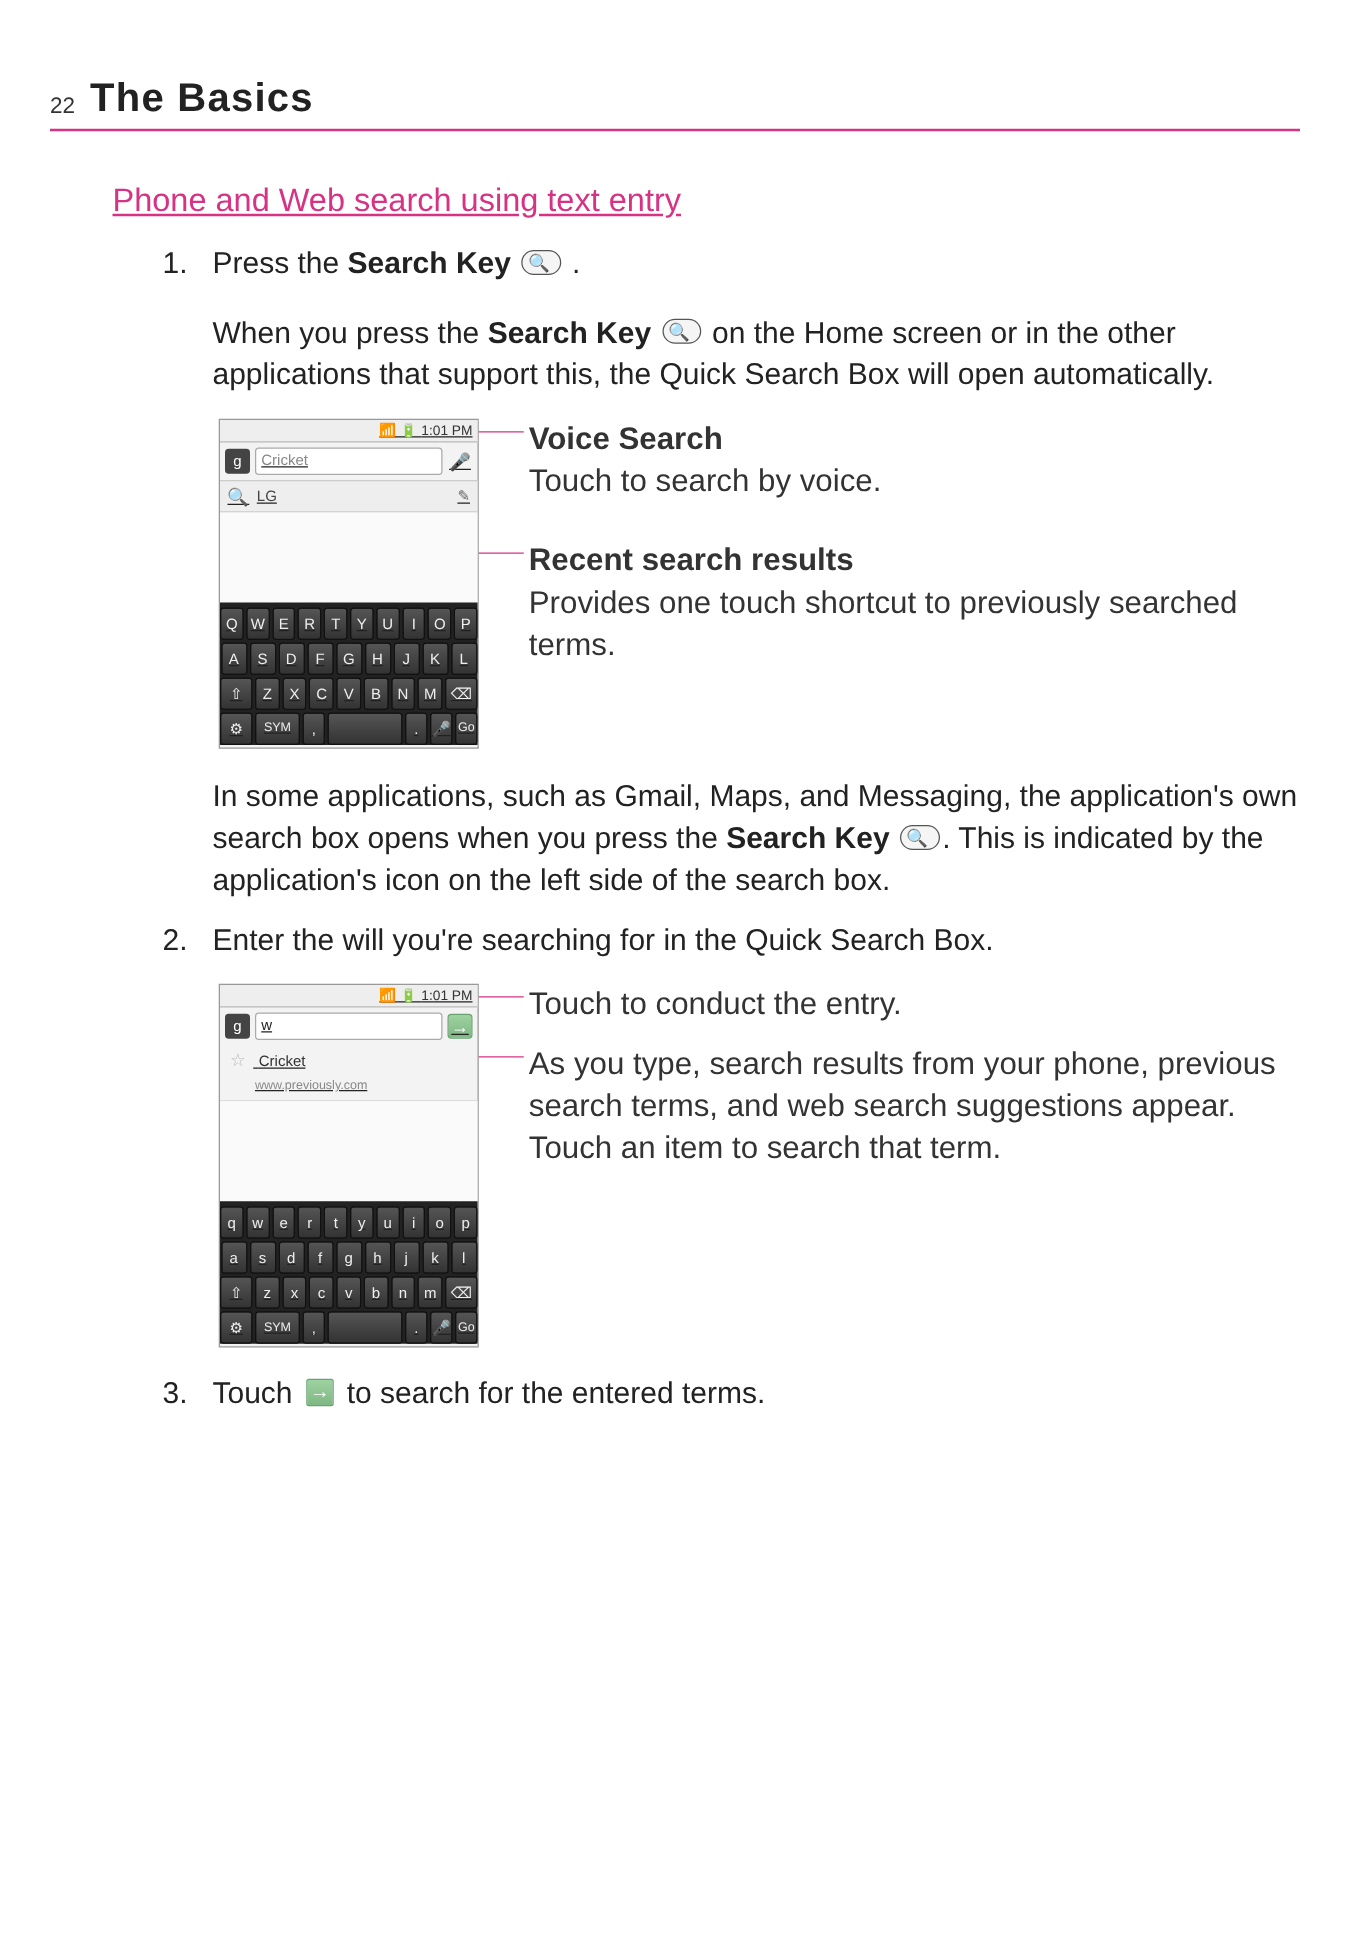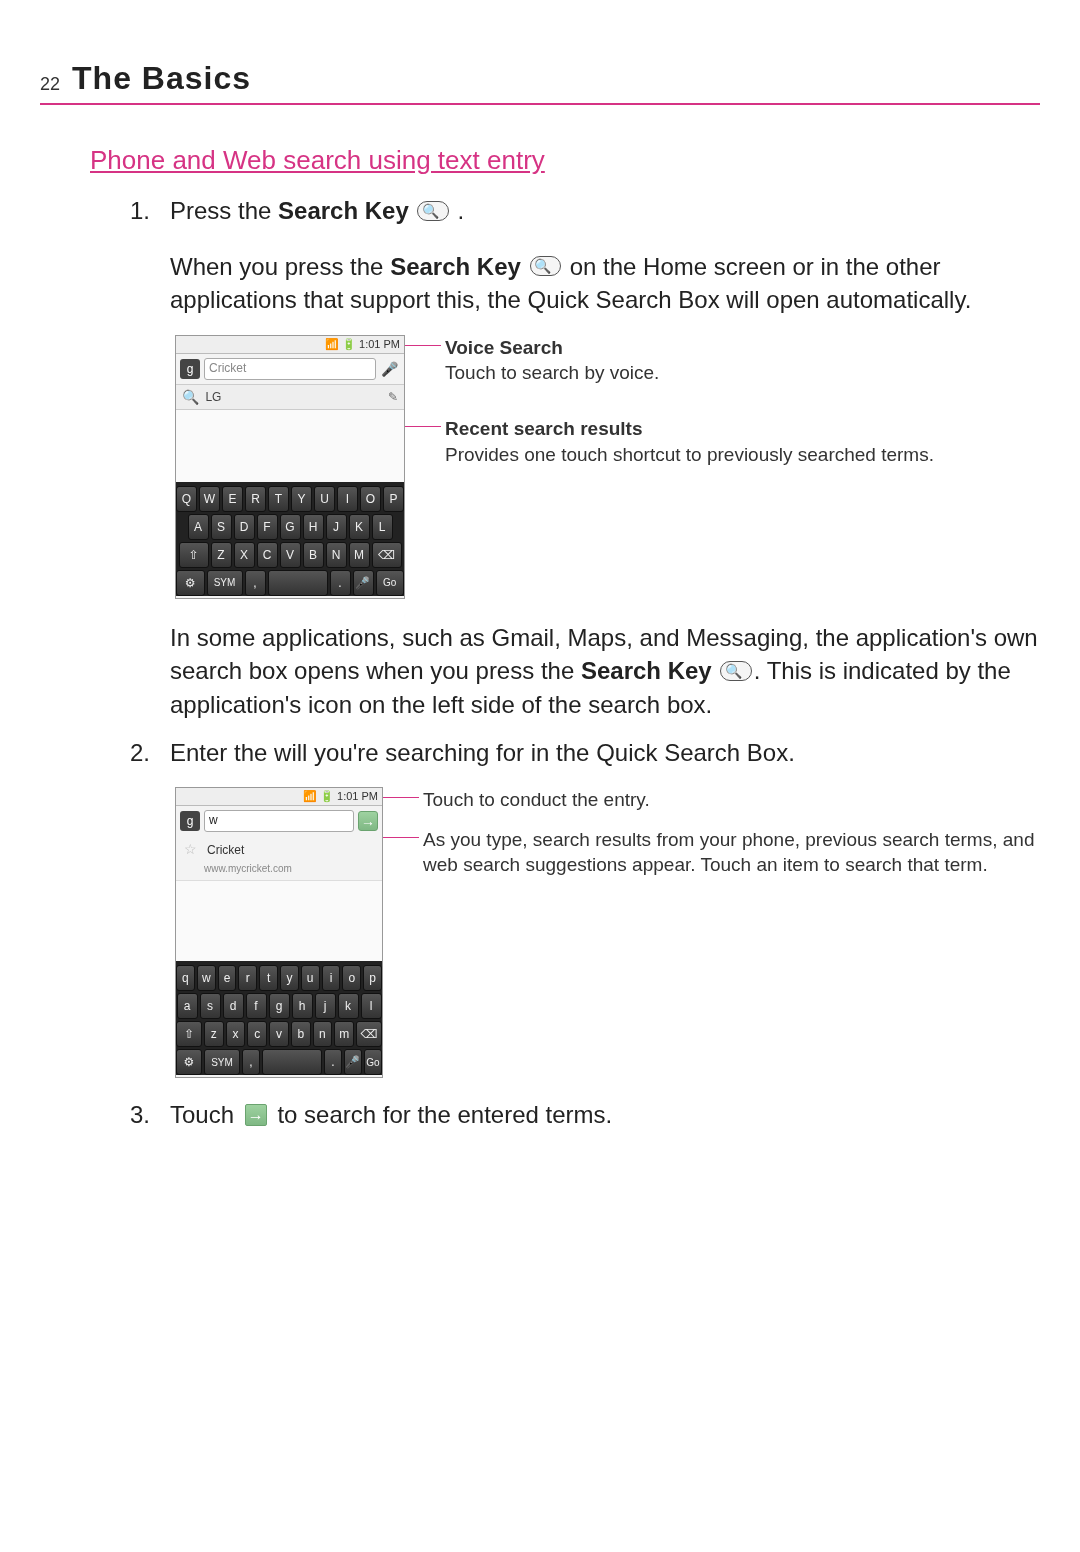--- a/index.html
+++ b/index.html
@@ -91,23 +91,24 @@
     top: -2px;
   }
 
   
   .figure-row {
     display: flex;
     align-items: flex-start;
     margin: 18px 0 20px 135px;
   }
   .phone-shot {
-    width: 230px;
+    width: 212px;
     background: #f3f3f3;
     border: 1px solid #999;
+    text-decoration: underline;
   }
   .status-bar {
     height: 18px;
     background: #eee;
     border-bottom: 1px solid #bbb;
     font-size: 11px;
     text-align: right;
     padding: 2px 4px 0 0;
     color: #333;
   }
@@ -200,21 +201,21 @@
     justify-content: center;
   }
   .key.wide { max-width: 30px; min-width: 26px; }
   .key.xwide { max-width: 40px; min-width: 36px; font-size:10px; }
   .key.space { max-width: 70px; min-width: 60px; }
   .key.go { max-width: 30px; font-size: 10px; }
 
   
   .callouts {
     margin-left: 40px;
-    font-size: 19px;
+    font-size: 25px;
     color: #333;
     line-height: 1.35;
   }
   .callout {
     margin-bottom: 22px;
     position: relative;
   }
   .callout::before {
     content: "";
     position: absolute;
@@ -352,21 +353,21 @@
         📶 🔋 <span>1:01 PM</span>
       </div>
       <div class="search-row">
         <div class="g-badge">g</div>
         <div class="search-field" style="color:#222;">w</div>
         <div class="go-arrow">→</div>
       </div>
       <div class="result-item">
         <span class="star">☆</span>
         <span class="result-title">Cricket</span><br>
-        <span class="result-sub" style="margin-left:20px;">www.mycricket.com</span>
+        <span class="result-sub" style="margin-left:20px;">www.previously.com</span>
       </div>
       <div class="blank-area" style="height:80px;"></div>
       <div class="keyboard">
         <div class="kb-row" id="f2r1">
             <div class="key">q</div>
             <div class="key">w</div>
             <div class="key">e</div>
             <div class="key">r</div>
             <div class="key">t</div>
             <div class="key">y</div>

